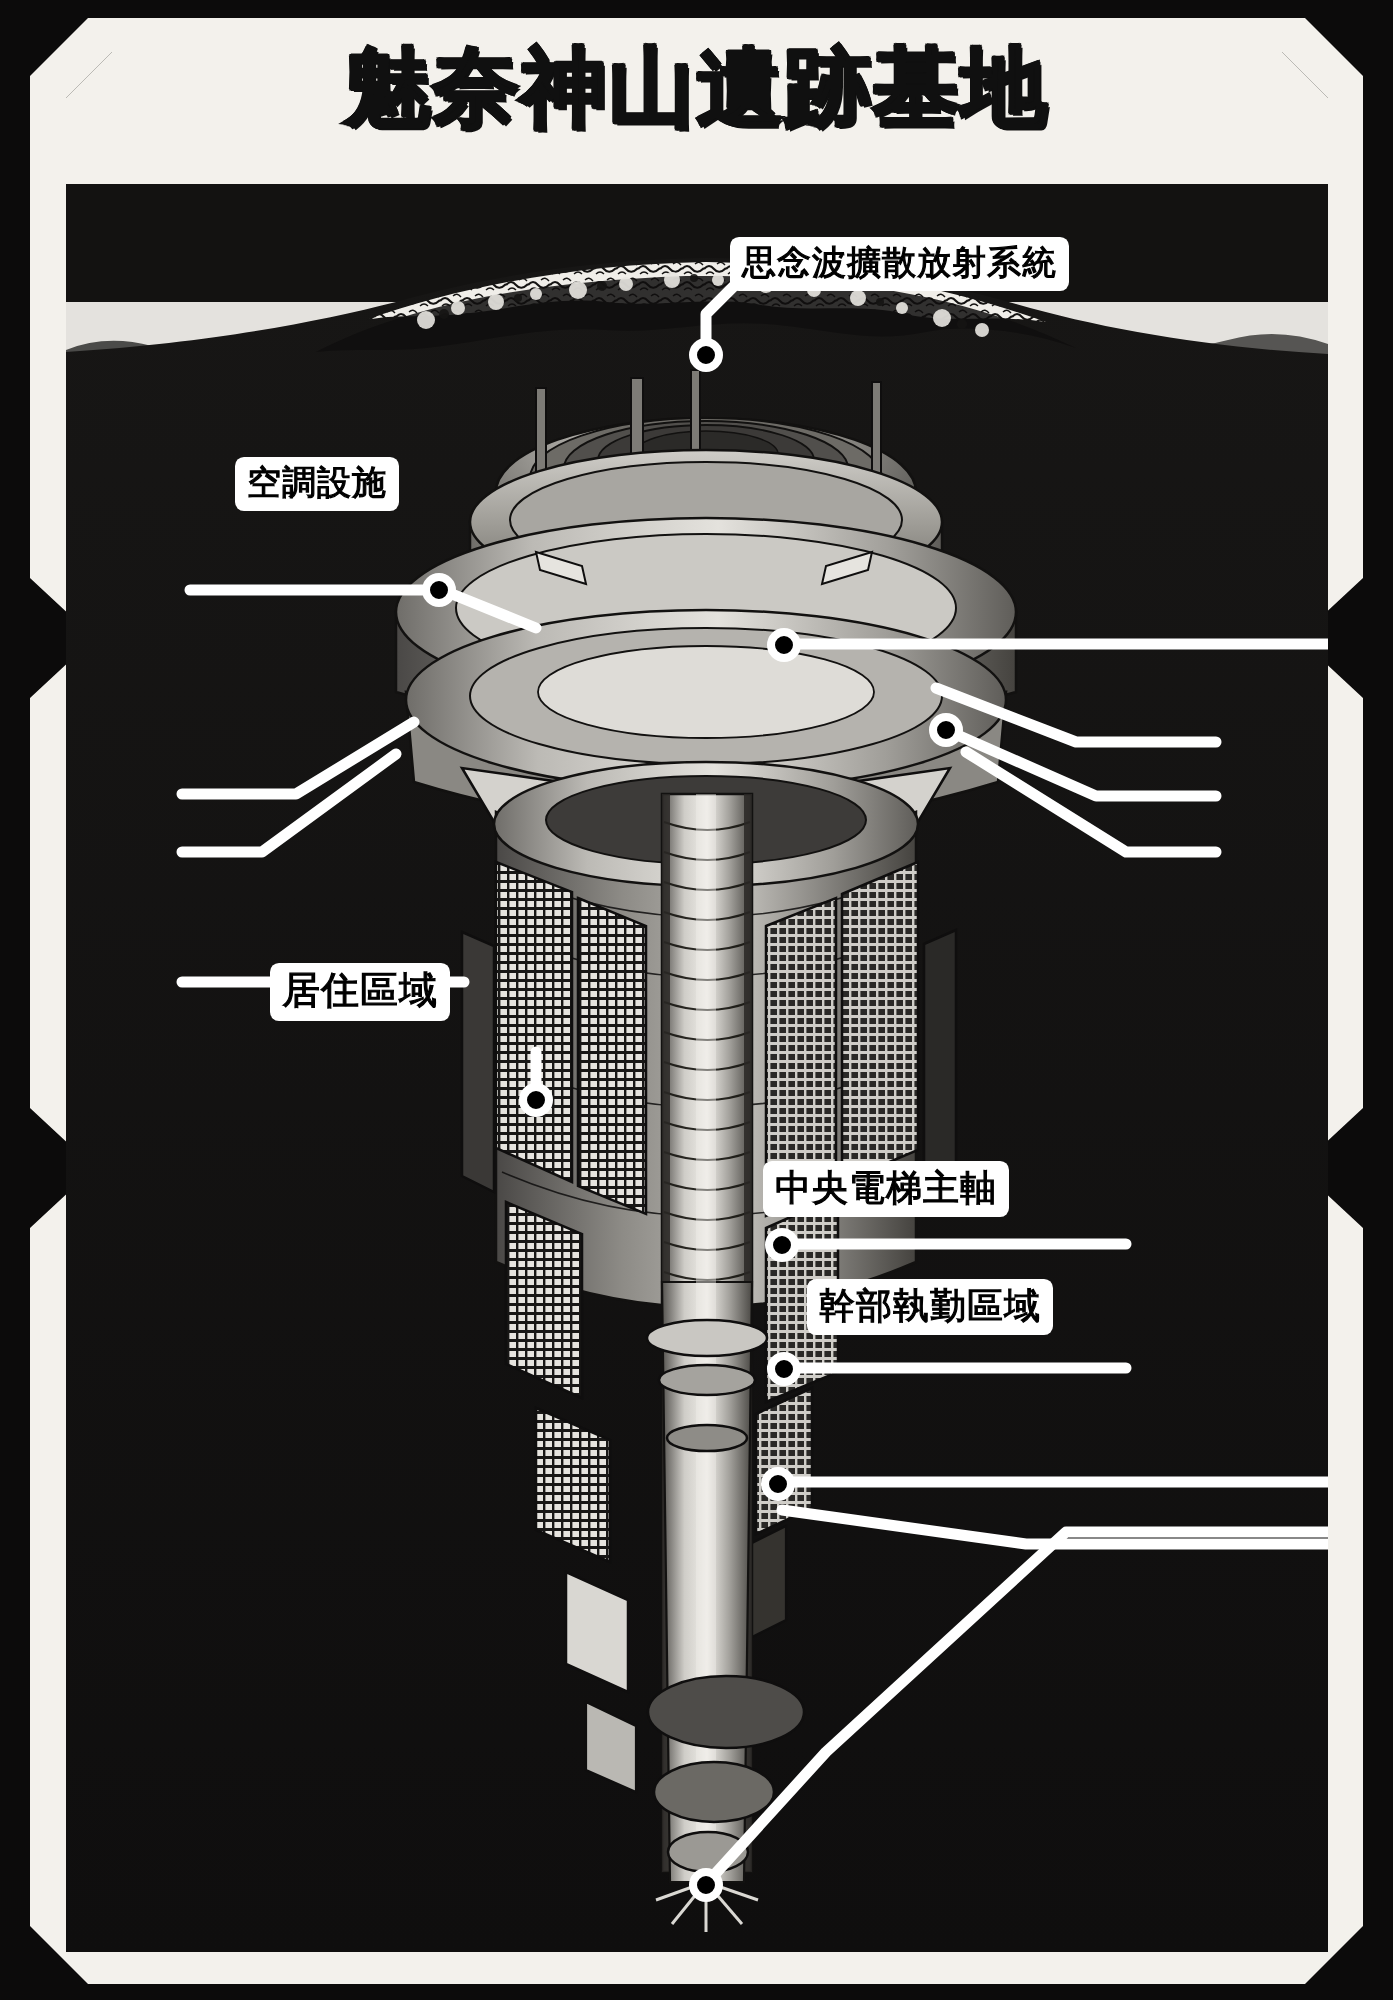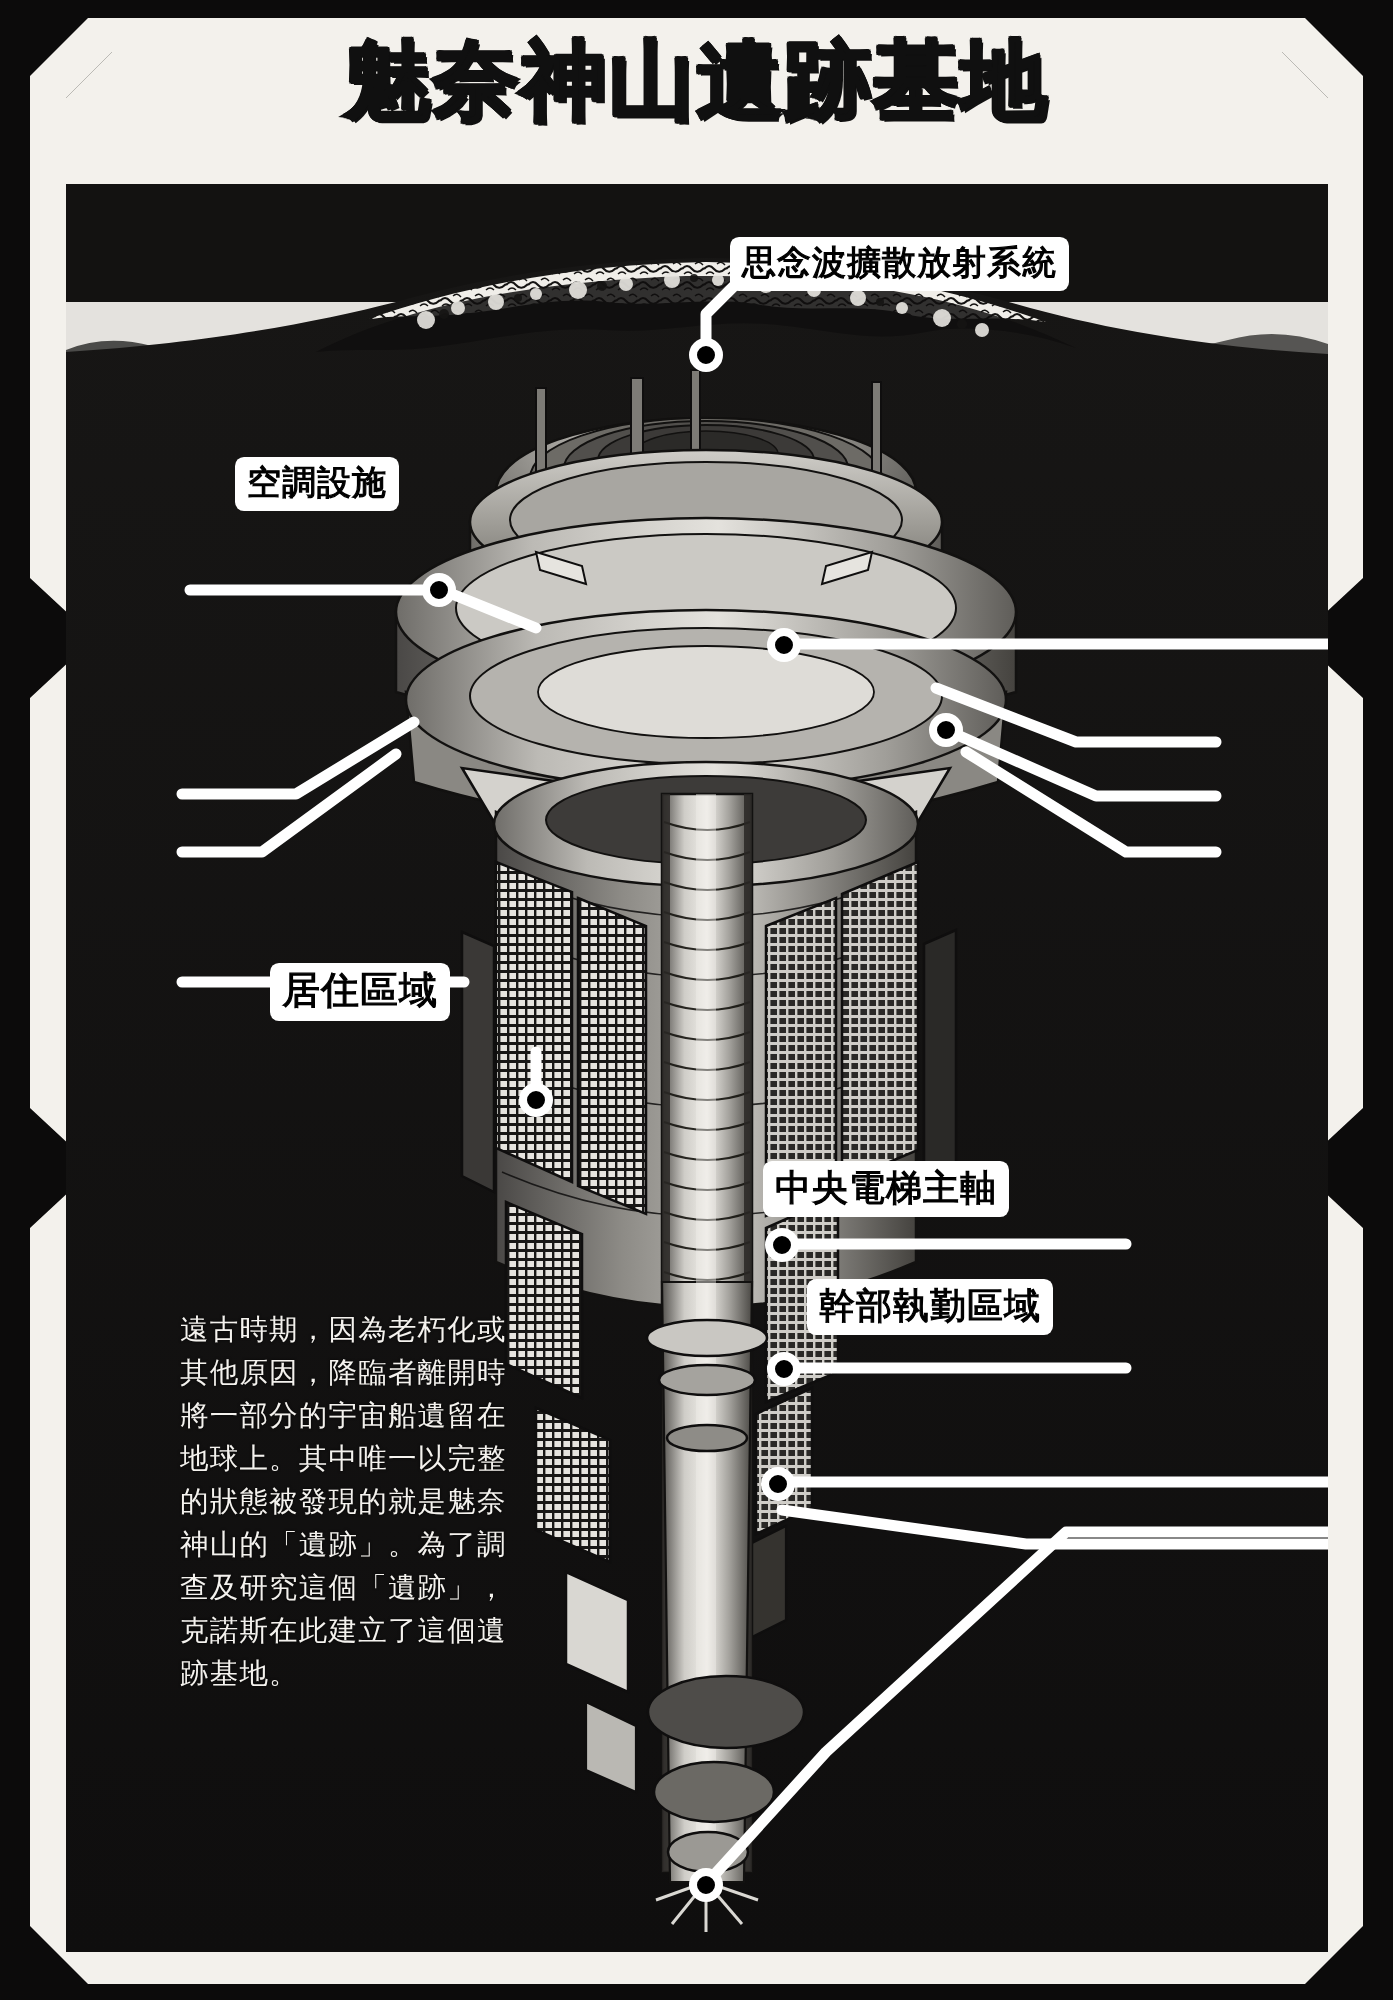--- a/index.html
+++ b/index.html
@@ -60,21 +60,21 @@
   #title-band{
     position:absolute; left:66px; top:52px; width:1262px; height:132px;
     background:#f3f1ec;
     clip-path: polygon(46px 0,1216px 0,1262px 46px,1262px 132px,0 132px,0 46px);
   }
 
   
   #title{
     position:absolute; left:0; right:0; top:44px;
     text-align:center;
-    font-family:Liberation Mono, monospace;
+    font-family:Liberation Sans, sans-serif;
     font-weight:900;
     font-size:86px;
     letter-spacing:2px;
     color:#101010;
     line-height:1;
     -webkit-text-stroke:3px #101010;
     text-shadow:
       2px 0 0 #101010, -2px 0 0 #101010,
       0 2px 0 #101010, 0 -2px 0 #101010,
       3px 3px 0 #101010;
@@ -454,17 +454,14 @@
       <circle cx="640" cy="1833" r="13"></circle>
     </g>
   </svg>
 
   <div class="callout" id="label-psy">思念波擴散放射系統</div>
   <div class="callout" id="label-aircon">空調設施</div>
   <div class="callout" id="label-living">居住區域</div>
   <div class="callout" id="label-elevator">中央電梯主軸</div>
   <div class="callout" id="label-staff">幹部執勤區域</div>
 
-  <div id="body-text">
-    <p>遠古時期，因為老朽化或其他原因，降臨者離開時將一部分的宇宙船遺留在地球上。其中唯一以完整的狀態被發現的就是魅奈神山的「遺跡」。為了調查及研究這個「遺跡」，克諾斯在此建立了這個遺跡基地。</p>
-  </div>
 
 </div>
 
 </body></html>

